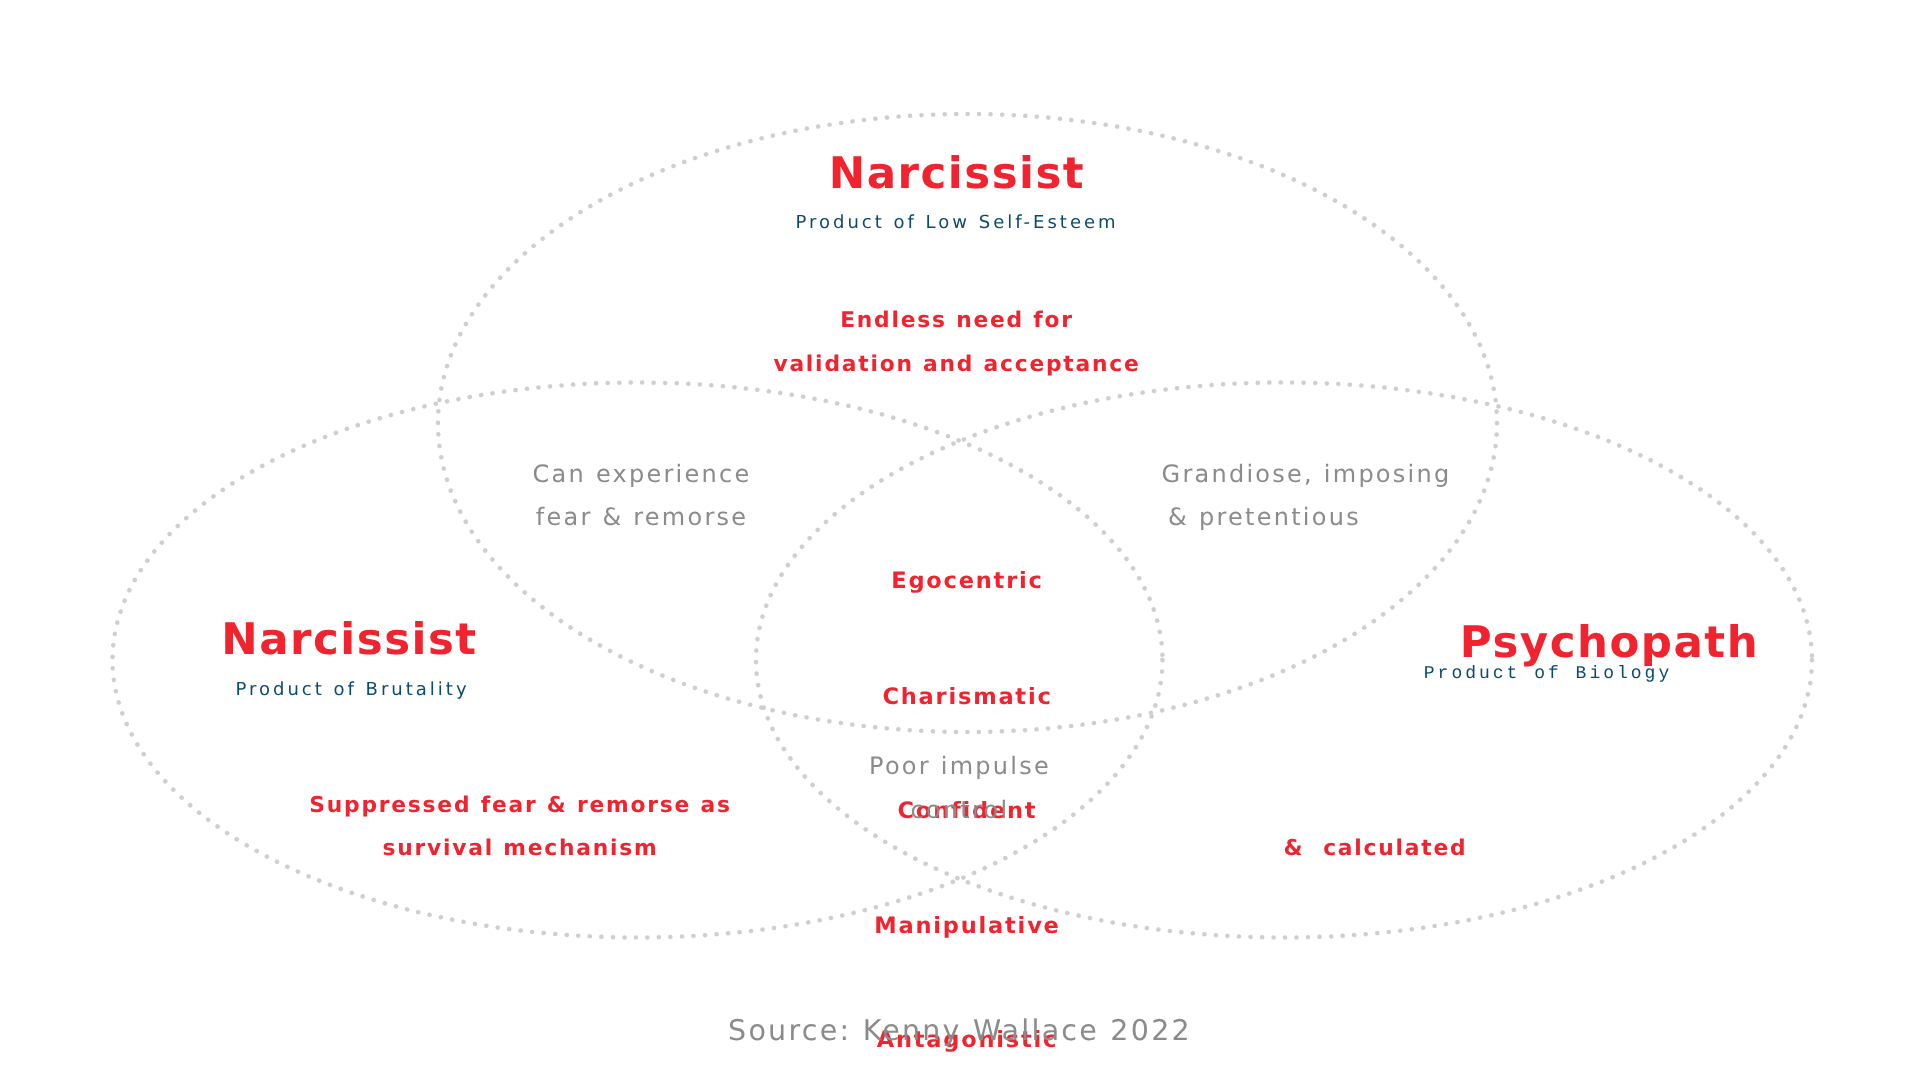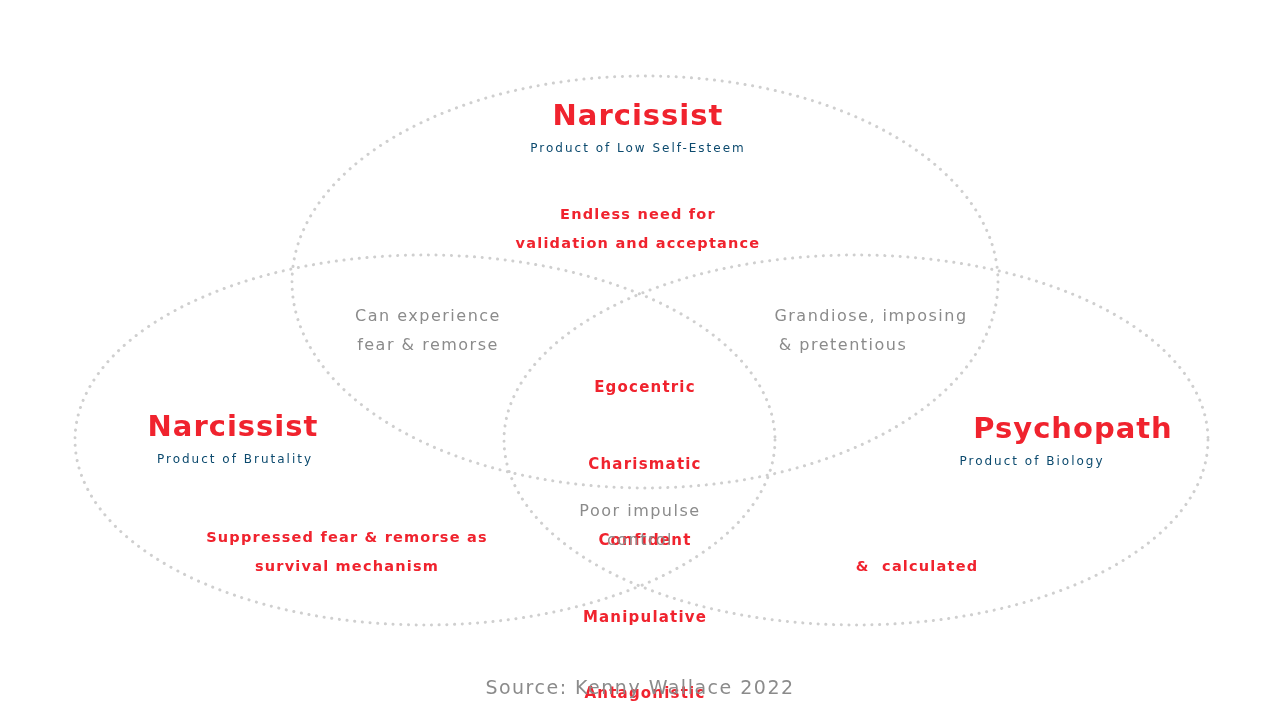--- a/index.html
+++ b/index.html
@@ -88,21 +88,21 @@
   <div class="tb subtitle" style="left:638px; top:141px;">Product of Low Self-Esteem</div>
   <div class="tb red-note" style="left:638px; top:186px;">Endless need for</div>
   <div class="tb red-note" style="left:638px; top:215px;">validation and acceptance</div>
 
   <div class="tb title" style="left:233px; top:408px;">Narcissist</div>
   <div class="tb subtitle" style="left:235px; top:452px;">Product of Brutality</div>
   <div class="tb red-note" style="left:347px; top:509px;">Suppressed fear &amp; remorse as</div>
   <div class="tb red-note" style="left:347px; top:538px;">survival mechanism</div>
 
   <div class="tb title" style="left:1073px; top:410px;">Psychopath</div>
-  <div class="tb subtitle" style="left:1032px; top:454px;">Product of Biology</div>
+  <div class="tb subtitle" style="left:1032px; top:442px;font-family:Liberation Mono, monospace;">Product of Biology</div>
   <div class="tb red-note" style="left:917px; top:538px;">&amp;  calculated</div>
 
   <div class="tb gray-note" style="left:428px; top:306px;">Can experience</div>
   <div class="tb gray-note" style="left:428px; top:335px;">fear &amp; remorse</div>
 
   <div class="tb gray-note" style="left:843px; top:306px;margin-left:28px;">Grandiose, imposing</div>
   <div class="tb gray-note" style="left:843px; top:335px;">&amp; pretentious</div>
 
   <div class="tb center-list" style="left:645px; top:324px;">
     <div>Egocentric</div>

